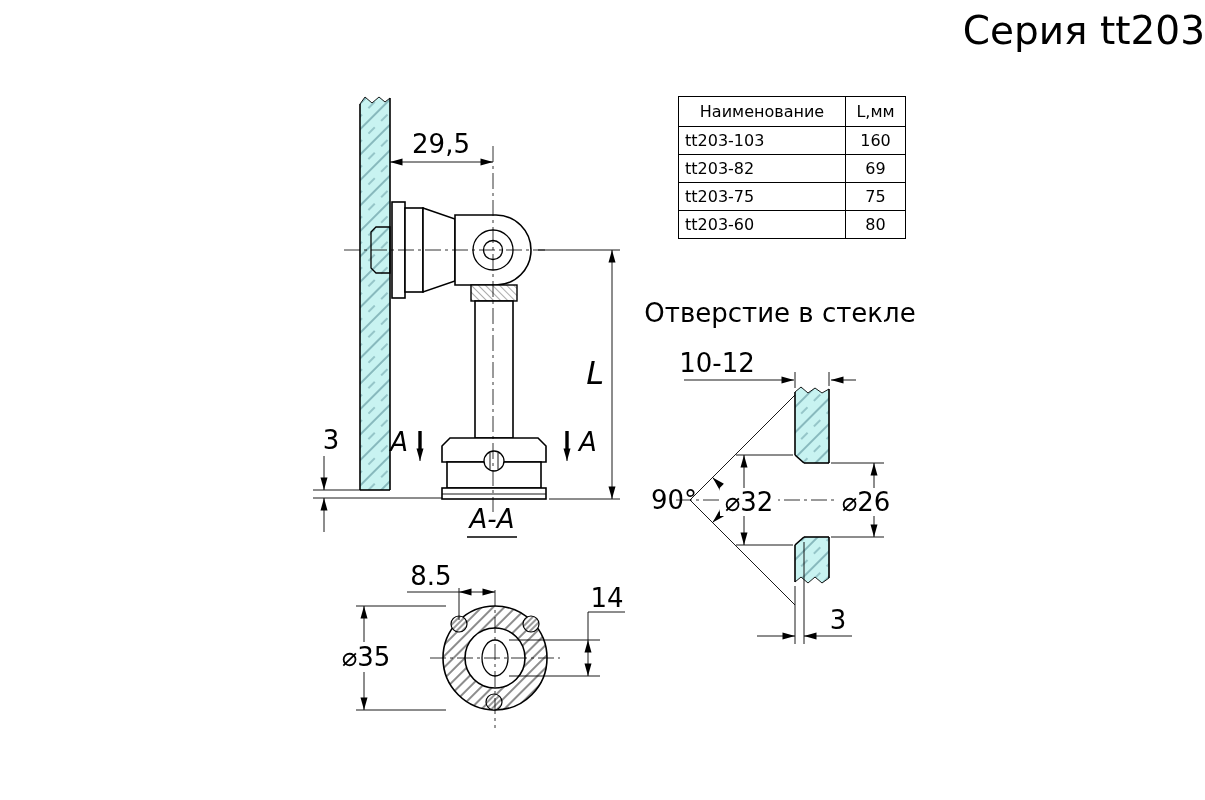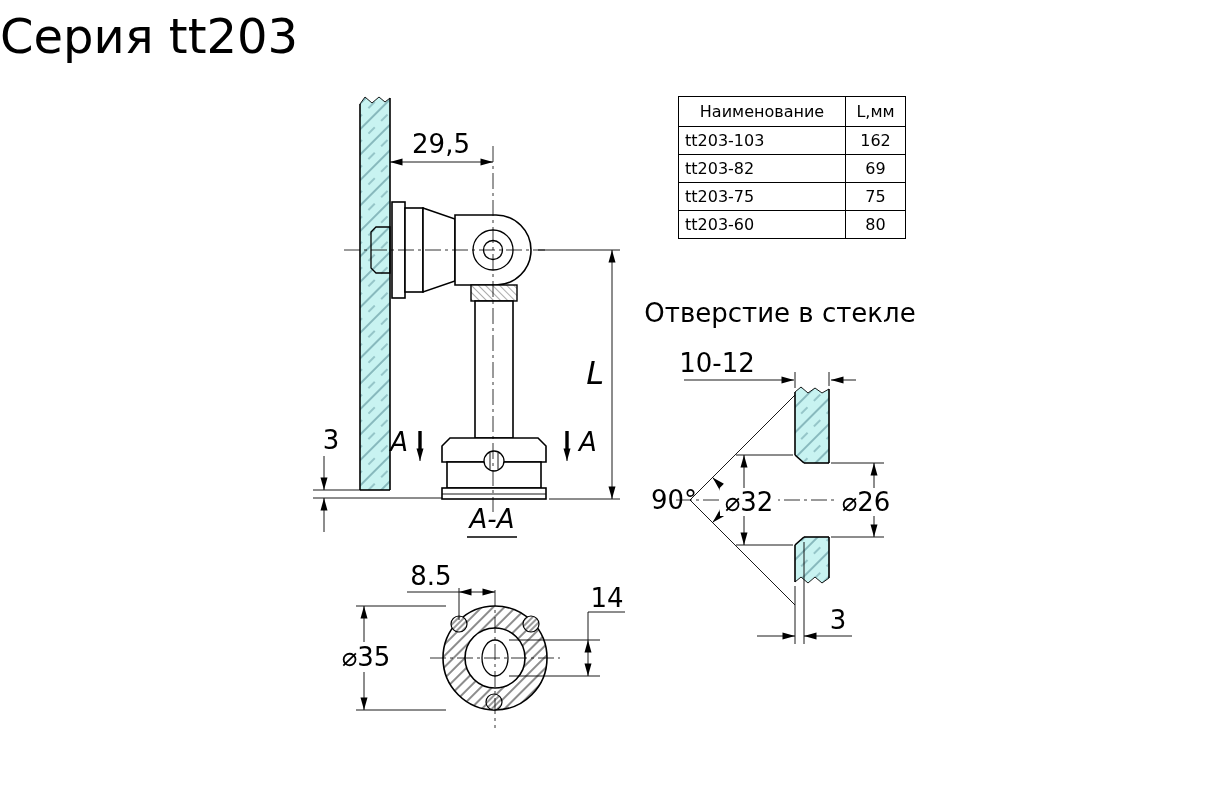--- a/index.html
+++ b/index.html
@@ -1,19 +1,19 @@
 <!DOCTYPE html>
 <html style="--glass-fill: #c8f3f1;"><head>
 <meta charset="utf-8">
 <style>
   html,body{margin:0;padding:0;background:#fff;}
   .canvas{position:relative;width:1205px;height:800px;background:#fff;overflow:hidden;
           font-family:"DejaVu Sans",sans-serif;color:#000;}
-  .title{position:absolute;left:0;top:8px;width:100%;text-align:left;
-         font-size:48px;font-weight:normal;}
+  .title{position:absolute;left:0;top:8px;width:100%;text-align:right;
+         font-size:39px;font-weight:normal;}
   table.size{position:absolute;left:678px;top:96px;border-collapse:collapse;font-size:16px;}
   .size th,.size td{border:1.4px solid #000;font-weight:normal;box-sizing:border-box;padding:0 6px;}
   .size th{height:30px;text-align:center;}
   .size td{height:28px;}
   .size td.name{width:167px;text-align:left;}
   .size td.val{width:60px;text-align:center;}
   svg.draw{position:absolute;left:0;top:0;}
   svg text{font-size:26px;fill:#000;font-family:"DejaVu Sans",sans-serif;}
   svg text.it{font-style:italic;}
   svg text.big{font-size:32px;}
@@ -32,21 +32,21 @@
   <div class="title">Серия tt203</div>
 
   <table class="size">
     <tbody>
         <tr>
       <th>Наименование</th>
       <th>L,мм</th>
     </tr>
     <tr>
       <td class="name">tt203-103</td>
-      <td class="val">162</td>
+      <td class="val">160</td>
     </tr>
     <tr>
       <td class="name">tt203-82</td>
       <td class="val">69</td>
     </tr>
     <tr>
       <td class="name">tt203-75</td>
       <td class="val">75</td>
     </tr>
     <tr>

